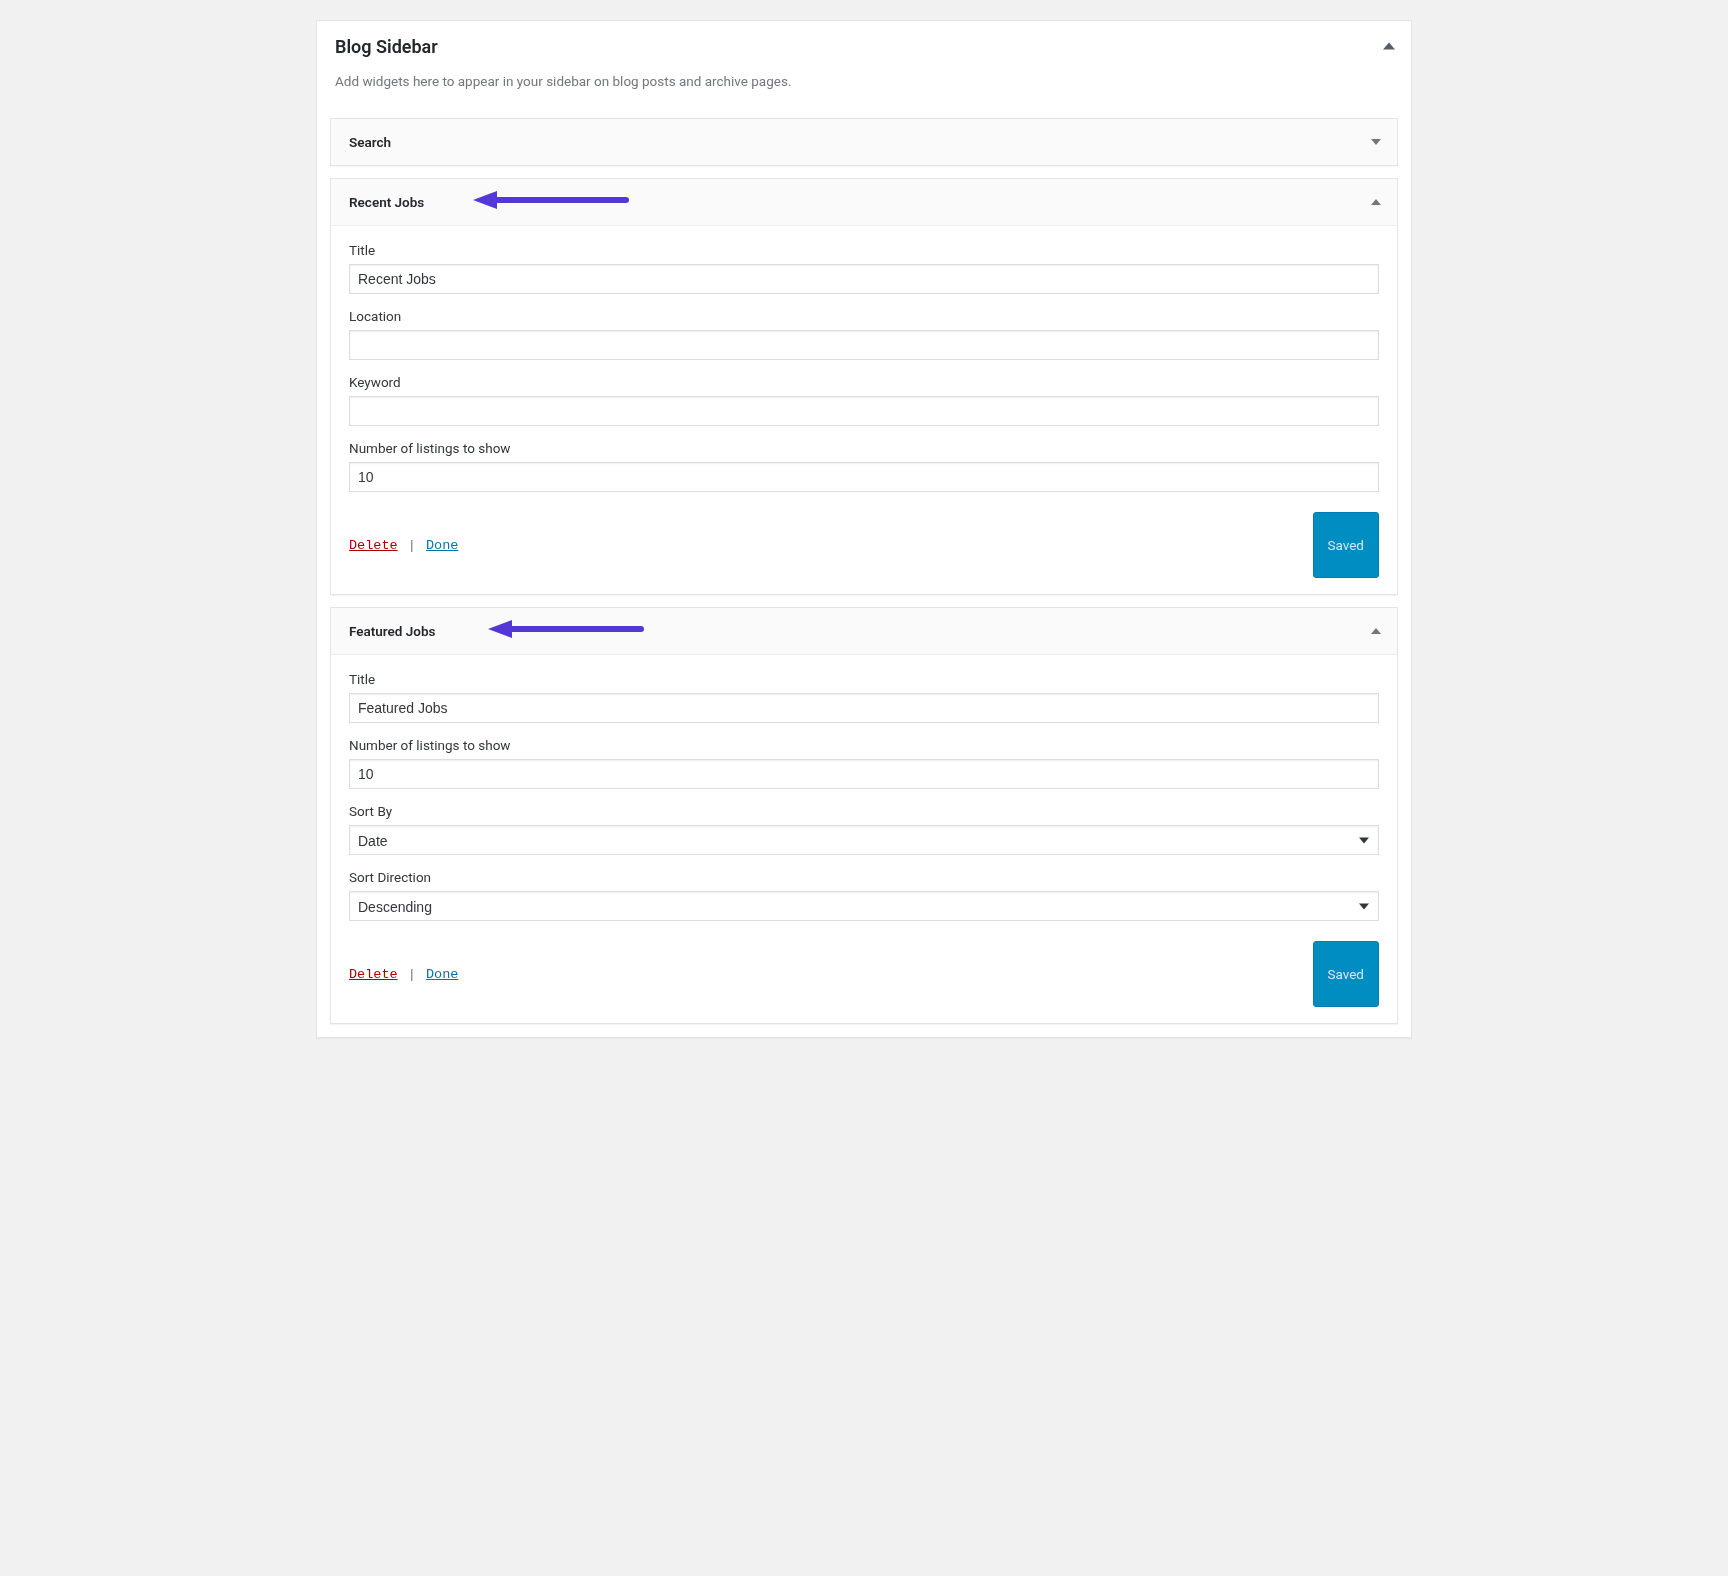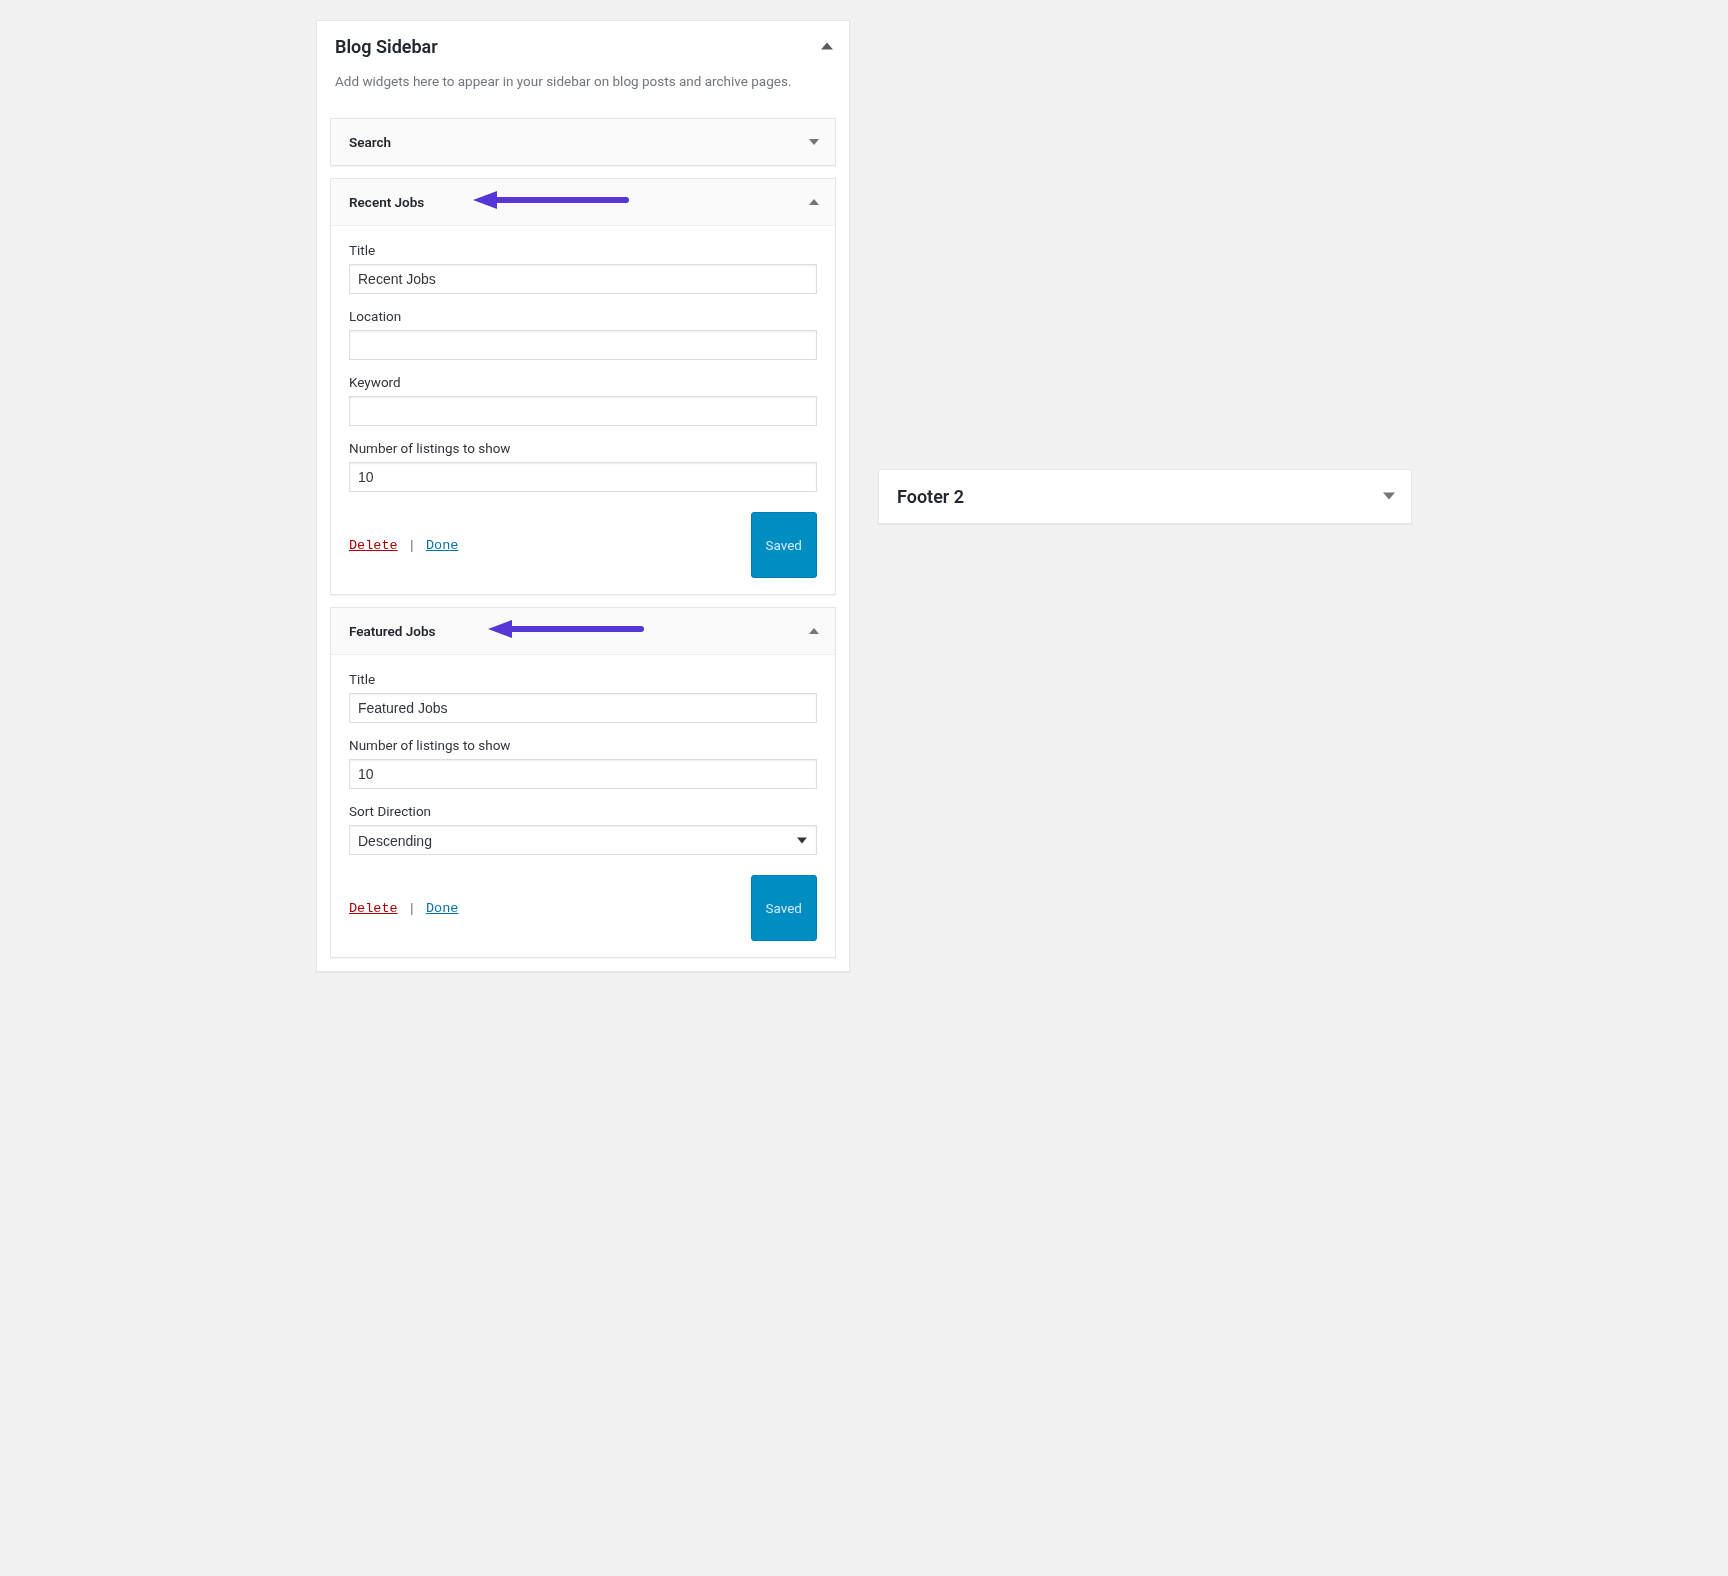--- a/index.html
+++ b/index.html
@@ -261,20 +261,29 @@
             <div class="form-row">
               <label>Title</label>
               <input type="text" value="Featured Jobs" style="">
             </div>
 
             <div class="form-row">
               <label>Number of listings to show</label>
               <input type="text" value="10" style="">
             </div>
 
+            <div class="form-row">
+              <label>Sort By</label>
+              <div class="select-wrap">
+                <select>
+                  <option>Date</option>
+                </select>
+                <span class="select-caret"></span>
+              </div>
+            </div>
 
             <div class="form-row">
               <label>Sort Direction</label>
               <div class="select-wrap">
                 <select>
                   <option>Descending</option>
                 </select>
                 <span class="select-caret"></span>
               </div>
             </div>
@@ -288,22 +297,14 @@
               <div class="btn-saved">Saved</div>
             </div>
 
           </div>
         </div>
 
       </div>
     </div>
   </div>
 
-  <div class="col">
-    <div class="sidebar-panel">
-      <div class="sidebar-header-simple">
-        <h3>Footer 2</h3>
-        <span class="toggle-indicator toggle-down"></span>
-      </div>
-    </div>
-  </div>
 
 </div>
 
 </body></html>

